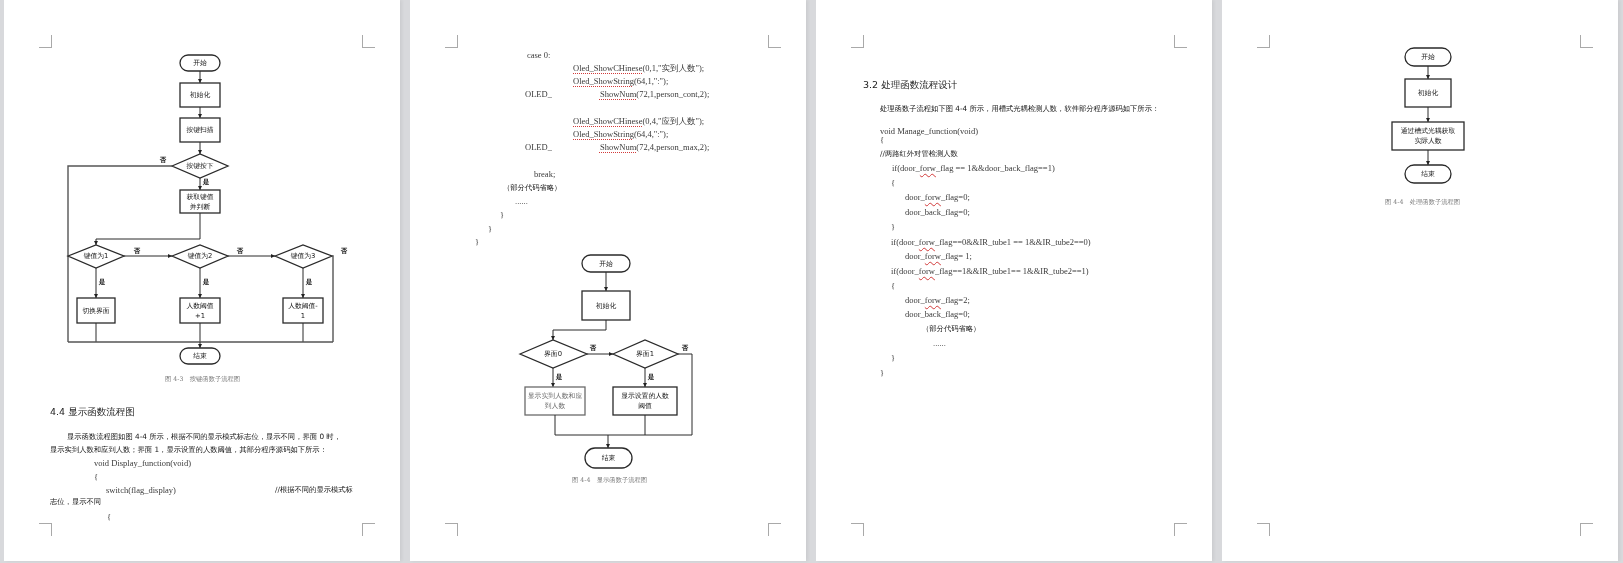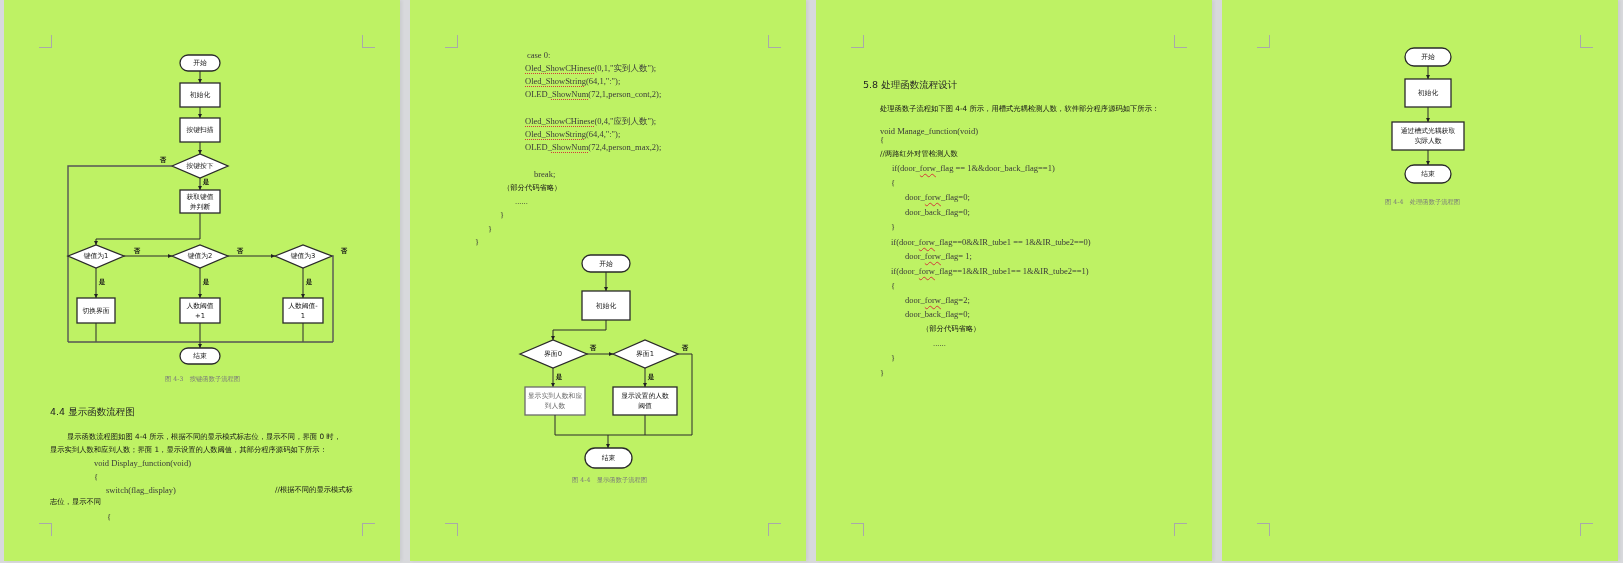--- a/index.html
+++ b/index.html
@@ -1,29 +1,29 @@
 <!DOCTYPE html>
 <html><head>
 <meta charset="utf-8">
 <style>
   html, body { margin:0; padding:0; }
   body { width:1623px; height:563px; background:#d8d9dc; position:relative; overflow:hidden; }
   .viewport { position:absolute; left:0; top:0; width:1623px; height:563px; background:#d8d9dc; }
-  .page { position:absolute; top:0; width:396px; height:561px; background:#bef264; box-shadow: 2px 0 3px rgba(0,0,0,0.06); overflow:hidden; }
+  .page { position:absolute; top:0; width:396px; height:561px; background:#ffffff; box-shadow: 2px 0 3px rgba(0,0,0,0.06); overflow:hidden; }
   .corner { position:absolute; width:12px; height:12px; border-color:#a9a9a9; border-style:solid; border-width:0; }
   .c-tl { left:35px; top:35px; border-right-width:1px; border-bottom-width:1px; }
   .c-tr { left:358px; top:35px; border-left-width:1px; border-bottom-width:1px; }
   .c-bl { left:35px; top:523px; border-right-width:1px; border-top-width:1px; }
   .c-br { left:358px; top:523px; border-left-width:1px; border-top-width:1px; }
   .t { position:absolute; white-space:nowrap; line-height:12px; height:12px; }
   .code { font-family:"Liberation Serif", serif; font-size:8.5px; color:#3a3a3a; }
   .cn { font-family:"DejaVu Sans", sans-serif; font-size:7.3px; color:#151515; }
   .heading { font-family:"DejaVu Sans", sans-serif; font-size:9.5px; color:#222; line-height:14px; height:14px; }
   .caption { font-family:"DejaVu Serif", serif; font-size:6.3px; color:#7a7a7a; }
-  .dot-ul { text-decoration: underline dotted #d23a3a; text-underline-offset:2px; }
+  .dot-ul { text-decoration: underline dotted #d23a3a; text-underline-offset:2px;margin-left:48px; }
   .wavy-ul { text-decoration: underline wavy #d23a3a; text-underline-offset:2px; text-decoration-thickness:0.6px;margin-top:39px; }
   svg.fc { position:absolute; left:0; top:0; width:396px; height:561px; overflow:visible; }
   svg.fc .shape { fill:#fff; stroke:#2a2a2a; stroke-width:1.3; }
   svg.fc .shape.gray { stroke:#6a6a6a; }
   svg.fc .ln { fill:none; stroke:#2a2a2a; stroke-width:1; }
   svg.fc .ln-thick { fill:none; stroke:#555; stroke-width:1.4; }
   svg.fc text { font-family:"DejaVu Sans", sans-serif; font-size:6.8px; fill:#151515; text-anchor:middle; dominant-baseline:central; }
   svg.fc text.gray { fill:#6a6a6a; }
   svg.fc text.lbl { font-size:6.5px; font-weight:bold; }
 </style>
@@ -187,21 +187,21 @@
 
     <div class="t caption" style="left:162px; top:474px;">图 4-4　显示函数子流程图</div>
   </div>
 
   <div class="page" style="left:816px">
     <div class="corner c-tl"></div>
     <div class="corner c-tr"></div>
     <div class="corner c-bl"></div>
     <div class="corner c-br"></div>
 
-    <div class="t heading" style="left:47px; top:78px;">5.8  处理函数流程设计</div>
+    <div class="t heading" style="left:47px; top:78px;">3.2  处理函数流程设计</div>
     <div class="t cn" style="left:64px; top:103px;text-align:right;">处理函数子流程如下图 4-4 所示，用槽式光耦检测人数，软件部分程序源码如下所示：</div>
     <div class="t code" style="left:64px; top:125px;">void Manage_function(void)</div>
     <div class="t code" style="left:64px; top:134px;">{</div>
     <div class="t cn" style="left:64px; top:148px;">//两路红外对管检测人数</div>
     <div class="t code" style="left:76px; top:162px;"><span>if(door_</span><span class="wavy-ul">forw</span><span>_flag == 1&amp;&amp;door_back_flag==1)</span></div>
     <div class="t code" style="left:75px; top:177px;">{</div>
     <div class="t code" style="left:89px; top:191px;"><span>door_</span><span class="wavy-ul">forw</span><span>_flag=0;</span></div>
     <div class="t code" style="left:89px; top:206px;">door_back_flag=0;</div>
     <div class="t code" style="left:75px; top:221px;">}</div>
     <div class="t code" style="left:75px; top:236px;"><span>if(door_</span><span class="wavy-ul">forw</span><span>_flag==0&amp;&amp;IR_tube1 == 1&amp;&amp;IR_tube2==0)</span></div>

